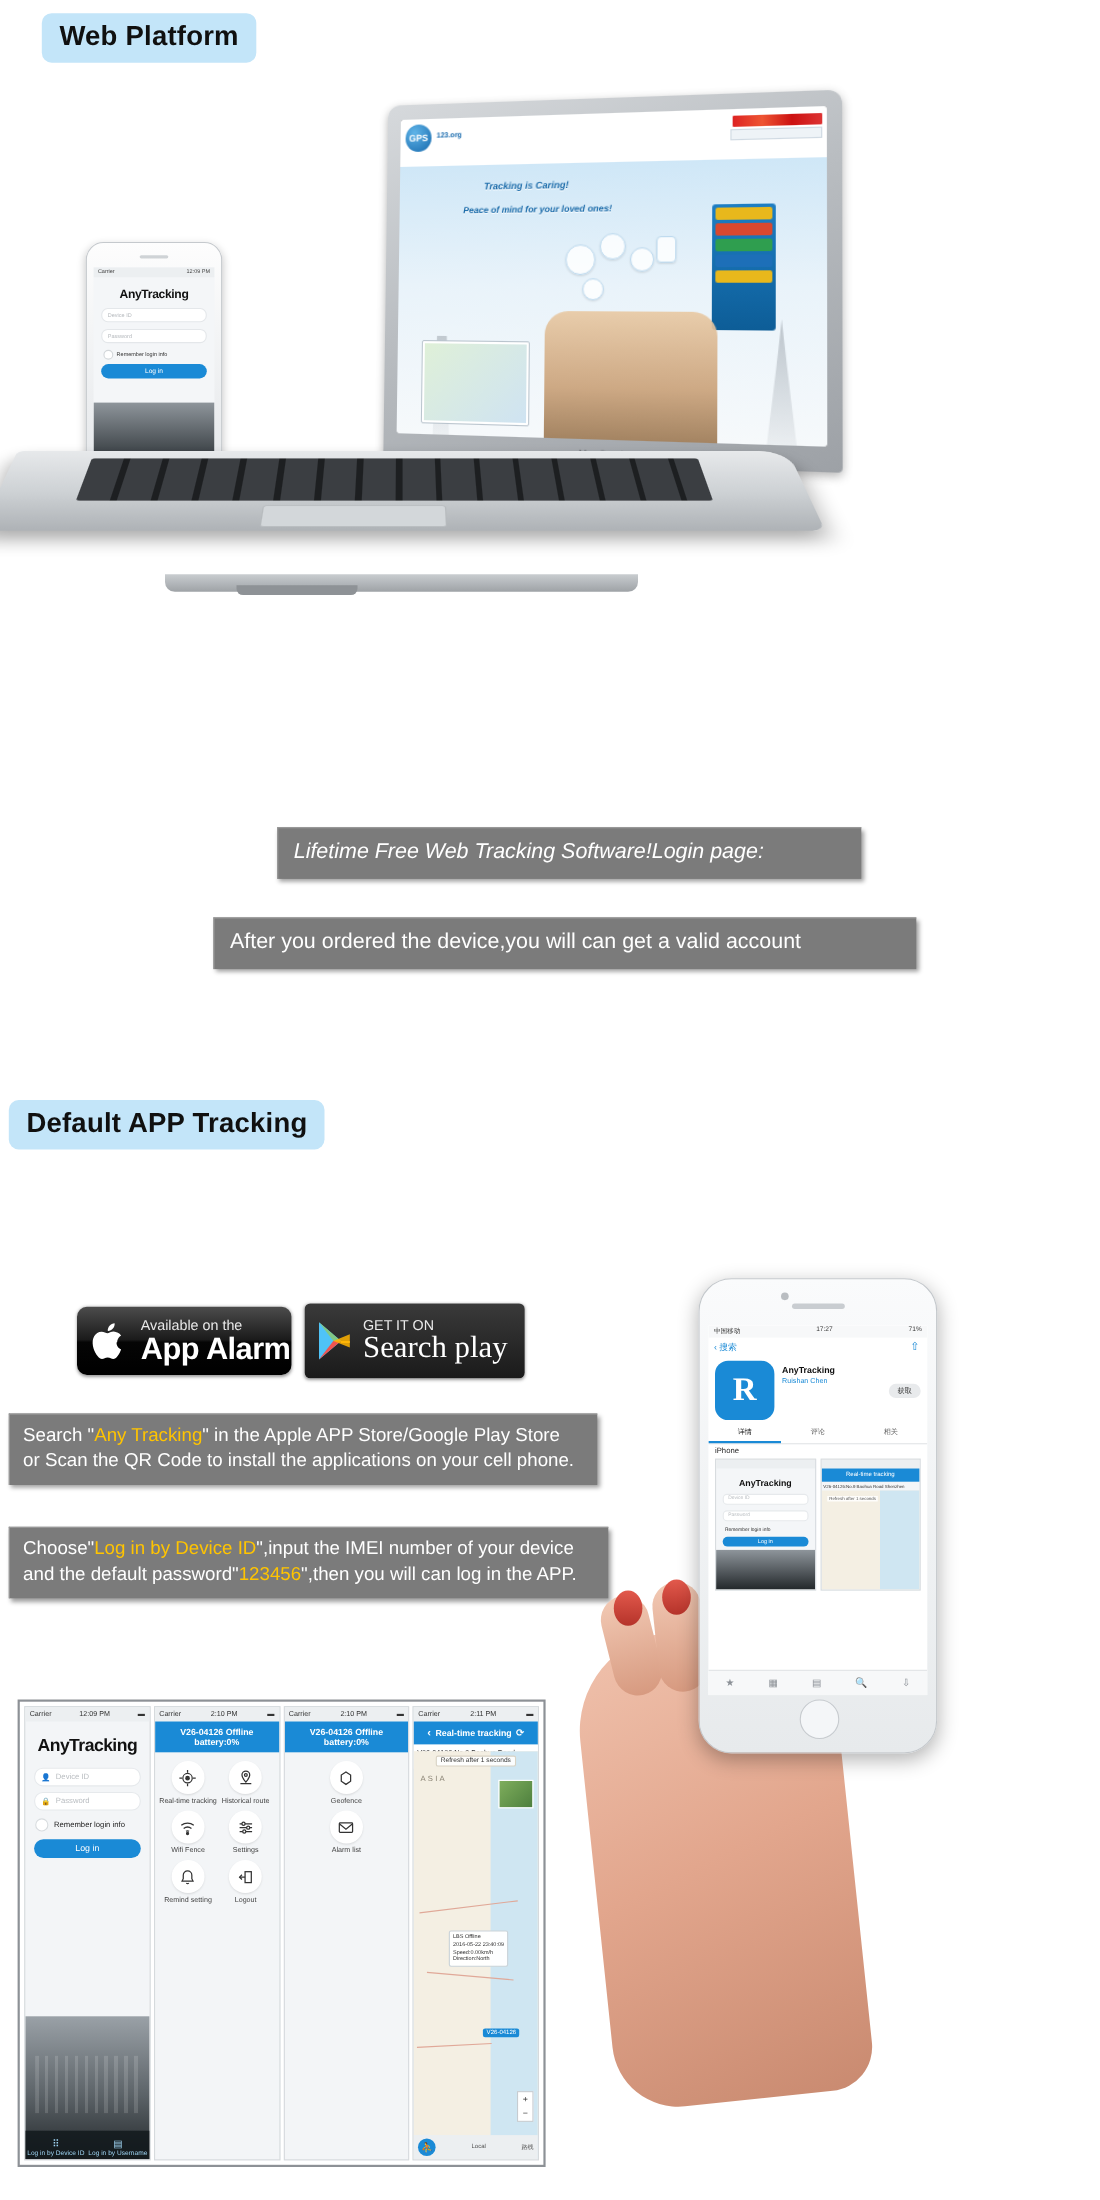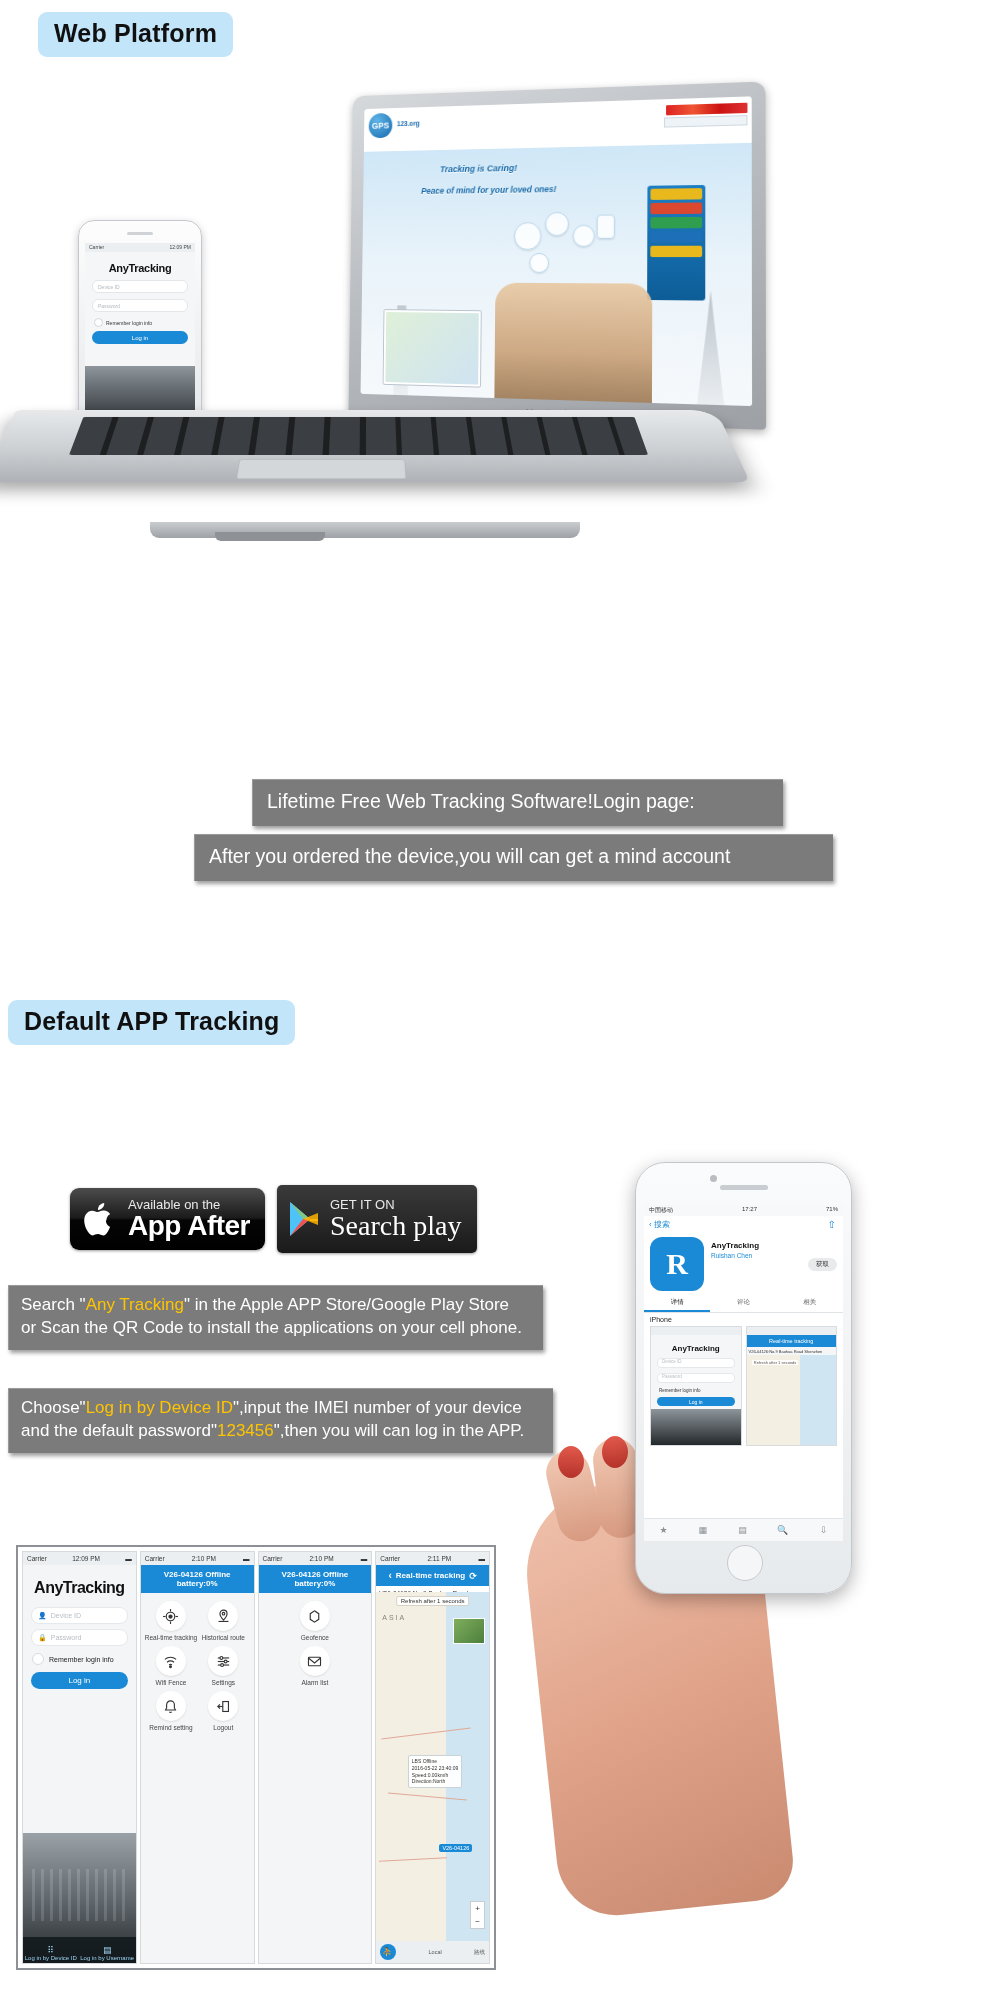--- a/index.html
+++ b/index.html
@@ -296,40 +296,40 @@
   </div>
 
   <div class="lt-base">
     <div class="lt-keys"></div>
     <div class="lt-track"></div>
   </div>
   <div class="lt-foot"></div>
   <div class="lt-notch"></div>
 </div>
 
-<div class="abs banner" style="left:252px;top:779px;width:502px;">
+<div class="abs banner" style="left:252px;top:752px;width:502px;font-style:italic;">
   <div>Lifetime Free Web Tracking Software!Login page:</div>
 </div>
 
 <div class="abs banner" style="left:194px;top:834px;width:610px;">
-  <div>After you ordered the device,you will can get a mind account</div>
+  <div>After you ordered the device,you will can get a valid account</div>
 </div>
 
 <div class="abs" style="left:8px;top:1000px;">
   <span class="sec-badge">Default APP Tracking</span>
 </div>
 
 <div class="store-badge" style="left:70px;top:1188px;width:195px;height:62px;padding-left:12px;">
   <svg width="36" height="42" viewBox="0 0 36 42">
     <path fill="#fff" d="M24.5 22.3c0-4.2 3.4-6.2 3.6-6.3-2-2.9-5-3.3-6.1-3.4-2.6-.3-5 1.5-6.3 1.5-1.3 0-3.3-1.5-5.4-1.4-2.8 0-5.3 1.6-6.7 4.1-2.9 5-.7 12.4 2 16.5 1.4 2 3 4.2 5.1 4.1 2-.1 2.8-1.3 5.2-1.3 2.4 0 3.1 1.3 5.2 1.3 2.2 0 3.5-2 4.8-4 1.5-2.3 2.1-4.5 2.2-4.6-.1 0-4.2-1.6-4.2-6.3z"></path>
     <path fill="#fff" d="M20.6 9.8c1.1-1.3 1.8-3.1 1.6-4.9-1.6.1-3.5 1-4.6 2.3-1 1.2-1.9 3-1.6 4.8 1.7.1 3.5-.9 4.6-2.2z"></path>
   </svg>
   <div style="margin-left:10px;">
     <div class="sb-sub">Available on the</div>
-    <div class="sb-main">App After</div>
+    <div class="sb-main">App Alarm</div>
   </div>
 </div>
 
 <div class="store-badge" style="left:277px;top:1185px;width:200px;height:68px;padding-left:10px;border-radius:5px;
      background:linear-gradient(180deg,#3a3a3a,#1a1a1a);">
   <svg width="34" height="38" viewBox="0 0 34 38">
     <polygon points="3,2 23,19 3,36" fill="#4fc3f7"></polygon>
     <polygon points="3,2 23,19 16,19" fill="#81c784"></polygon>
     <polygon points="3,36 23,19 16,19" fill="#ef5350"></polygon>
     <polygon points="23,19 31,19 31,21 23,21" fill="#ffca28"></polygon>

